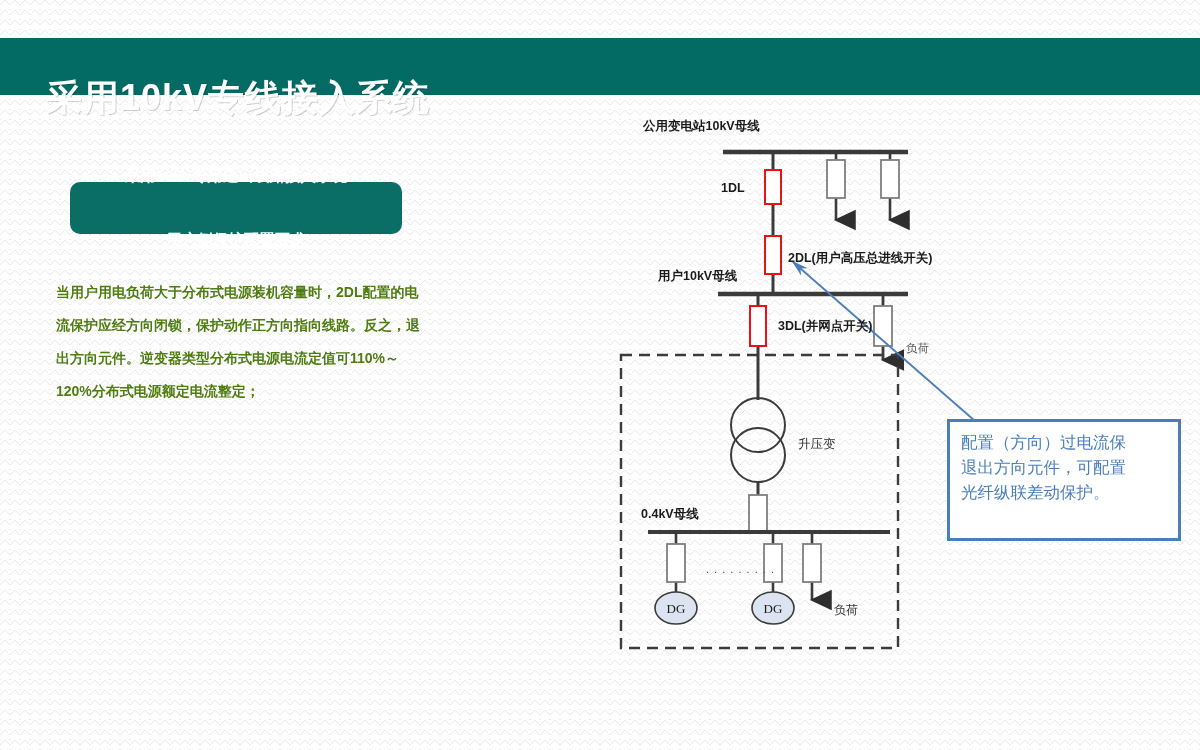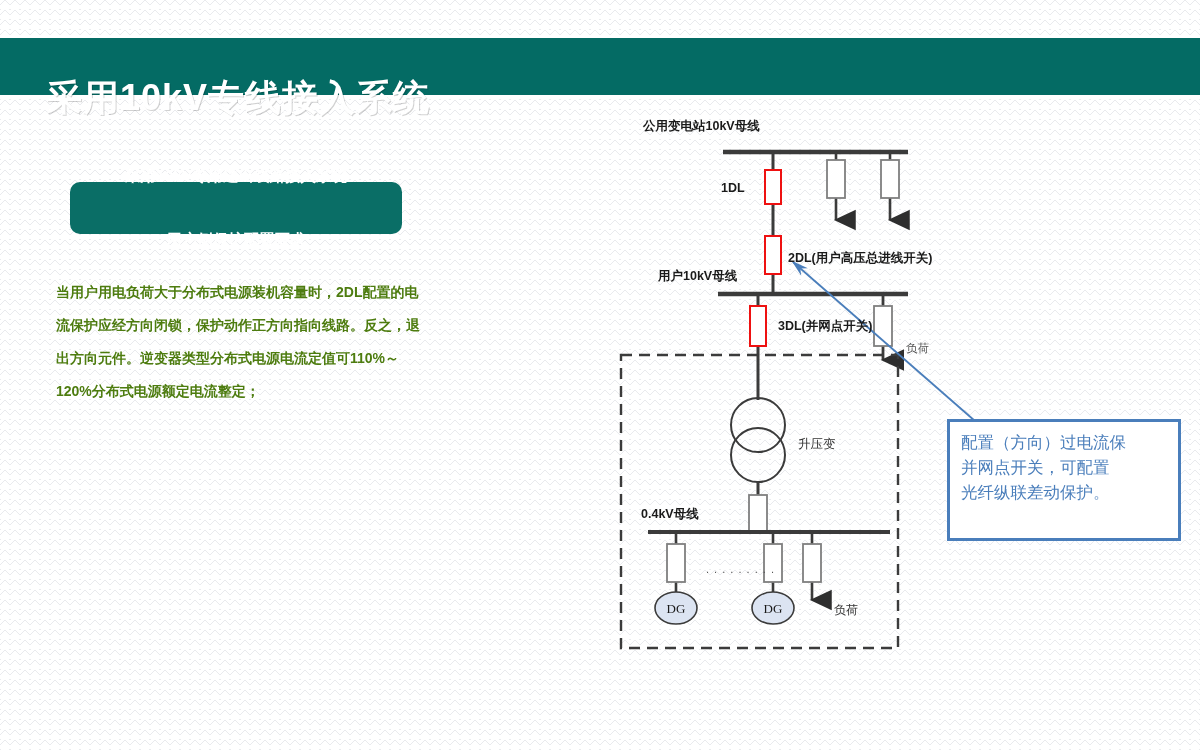--- a/index.html
+++ b/index.html
@@ -150,17 +150,17 @@
       <text x="185" y="503" text-anchor="middle" font-family="'Liberation Serif', serif" font-size="13" fill="#1A1A1A">DG</text>
 
       <text x="118" y="463" font-family="'Liberation Sans', sans-serif" font-size="11" fill="#555555" letter-spacing="1">. . . . . . . . .</text>
 
       <text x="246" y="504" font-family="'Liberation Sans', sans-serif" font-size="12" fill="#333333">负荷</text>
     </svg>
   </div>
 
   <div class="callout">
     <div class="ln">配置（方向）过电流保</div>
-    <div class="ln">并网点开关，可配置</div>
+    <div class="ln">退出方向元件，可配置</div>
     <div class="ln">光纤纵联差动保护。</div>
   </div>
 
 </div>
 
 </body></html>

